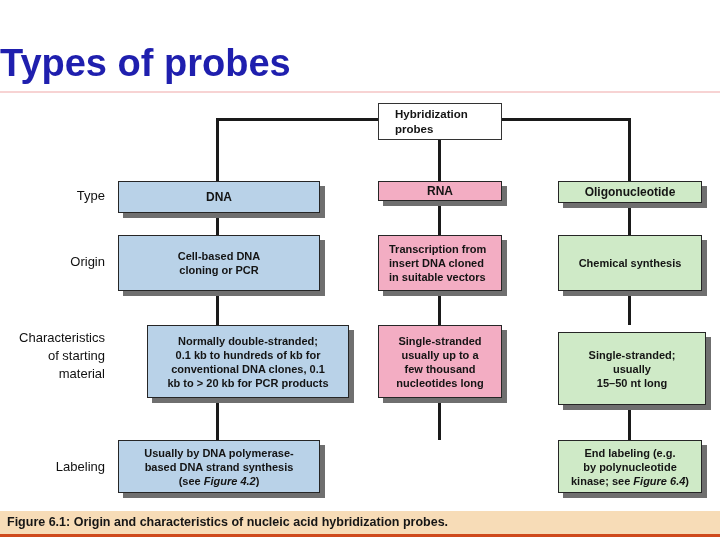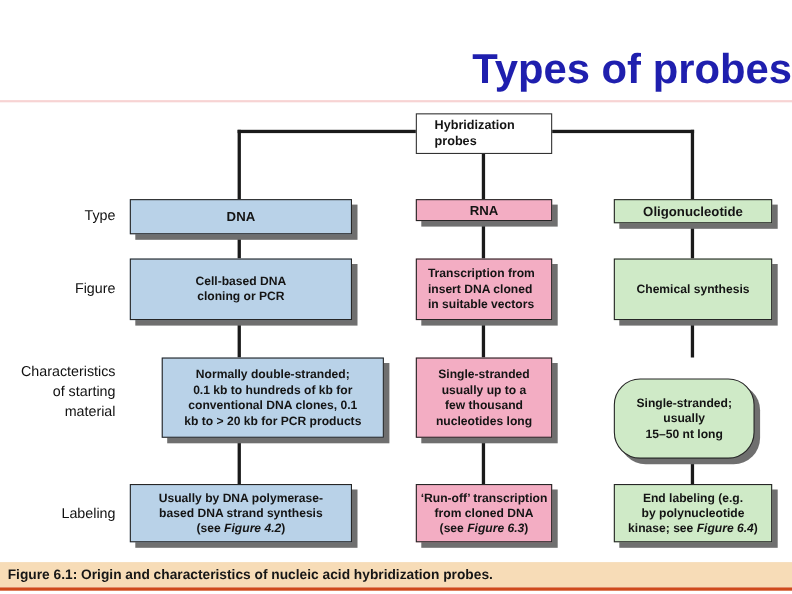--- a/index.html
+++ b/index.html
@@ -1,18 +1,18 @@
 <!DOCTYPE html>
 <html style="--title-blue: #1f1fae; --dna-fill: #b9d2e8; --rna-fill: #f3adc3; --oligo-fill: #cfeac7; --box-border: #262626; --shadow-gray: #6f6f6f; --connector-black: #1a1a1a; --caption-bg: #f7dcb7; --caption-rule: #cf4a1c;"><head>
 <meta charset="utf-8">
 <style>
   html,body{margin:0;padding:0;background:#fff;}
   .stage{position:relative;width:720px;height:540px;background:#ffffff;overflow:hidden;
          font-family:"Liberation Sans",sans-serif;}
-  .page-title{position:absolute;top:42px;left:0;width:720px;text-align:right;
+  .page-title{position:absolute;top:42px;left:0;width:720px;text-align:left;
               font-size:38px;font-weight:bold;color:var(--title-blue);letter-spacing:0px;}
   .fig-topline{position:absolute;top:91px;left:0;width:720px;height:2px;background:#f6cbcb;opacity:.85;}
   .box{position:absolute;box-sizing:border-box;border:1.5px solid var(--box-border);
        box-shadow:5px 5px 0 var(--shadow-gray);
        display:flex;flex-direction:column;justify-content:center;align-items:center;
        text-align:center;font-weight:bold;font-size:11px;line-height:14px;color:#141414;
        white-space:pre-line;}
   .box-head{font-size:12px;line-height:14px;}
   .fill-dna{background:var(--dna-fill);}
   .fill-rna{background:var(--rna-fill);}
@@ -53,21 +53,21 @@
   <div class="conn" style="left:216px;top:291px;width:3px;height:34px;"></div>
   <div class="conn" style="left:216px;top:398px;width:3px;height:42px;"></div>
   <div class="conn" style="left:438px;top:203px;width:3px;height:32px;"></div>
   <div class="conn" style="left:438px;top:291px;width:3px;height:34px;"></div>
   <div class="conn" style="left:438px;top:398px;width:3px;height:42px;"></div>
   <div class="conn" style="left:628px;top:203px;width:3px;height:32px;"></div>
   <div class="conn" style="left:628px;top:291px;width:3px;height:34px;"></div>
   <div class="conn" style="left:628px;top:398px;width:3px;height:42px;"></div>
 
   <div class="row-label" style="top:187px;">Type</div>
-  <div class="row-label" style="top:253px;">Figure</div>
+  <div class="row-label" style="top:253px;">Origin</div>
   <div class="row-label" style="top:329px;">Characteristics
 of starting
 material</div>
   <div class="row-label" style="top:458px;">Labeling</div>
 
   <div class="box box-head fill-dna" style="left:118px;top:181px;width:202px;height:32px;">DNA</div>
   <div class="box box-head fill-rna" style="left:378px;top:181px;width:124px;height:20px;">RNA</div>
   <div class="box box-head fill-oligo" style="left:558px;top:181px;width:144px;height:22px;">Oligonucleotide</div>
 
   <div class="box fill-dna" style="left:118px;top:235px;width:202px;height:56px;">Cell-based DNA
@@ -78,35 +78,30 @@
   <div class="box fill-oligo" style="left:558px;top:235px;width:144px;height:56px;">Chemical synthesis</div>
 
   <div class="box fill-dna" style="left:118px;top:325px;width:202px;height:73px;margin-left:29px;">Normally double-stranded;
 0.1 kb to hundreds of kb for
 conventional DNA clones, 0.1
 kb to &gt; 20 kb for PCR products</div>
   <div class="box fill-rna" style="left:378px;top:325px;width:124px;height:73px;">Single-stranded
 usually up to a
 few thousand
 nucleotides long</div>
-  <div class="box fill-oligo" style="left:558px;top:344px;width:128px;height:73px;border-radius:24px;">Single-stranded;
+  <div class="box fill-oligo" style="left:558px;top:332px;width:148px;height:73px;">Single-stranded;
 usually
 15–50 nt long</div>
 
   <div class="box fill-dna composite" style="left:118px;top:440px;width:202px;height:53px;">
       <span class="ml">Usually by DNA polymerase-
 based DNA strand synthesis</span>
       <span class="seeline"><span>(see </span><i>Figure 4.2</i><span>)</span></span>
     </div>
 
-  <div class="box fill-rna composite" style="left:378px;top:440px;width:124px;height:53px;">
-      <span class="ml">‘Run-off’ transcription
-from cloned DNA</span>
-      <span class="seeline"><span>(see </span><i>Figure 6.3</i><span>)</span></span>
-    </div>
 
   <div class="box fill-oligo composite" style="left:558px;top:440px;width:144px;height:53px;">
       <span class="ml">End labeling (e.g.
 by polynucleotide</span>
       <span class="seeline"><span>kinase; see </span><i>Figure 6.4</i><span>)</span></span>
     </div>
 
   <div class="caption-bar">Figure 6.1: Origin and characteristics of nucleic acid hybridization probes.</div>
   <div class="caption-rule"></div>
 

